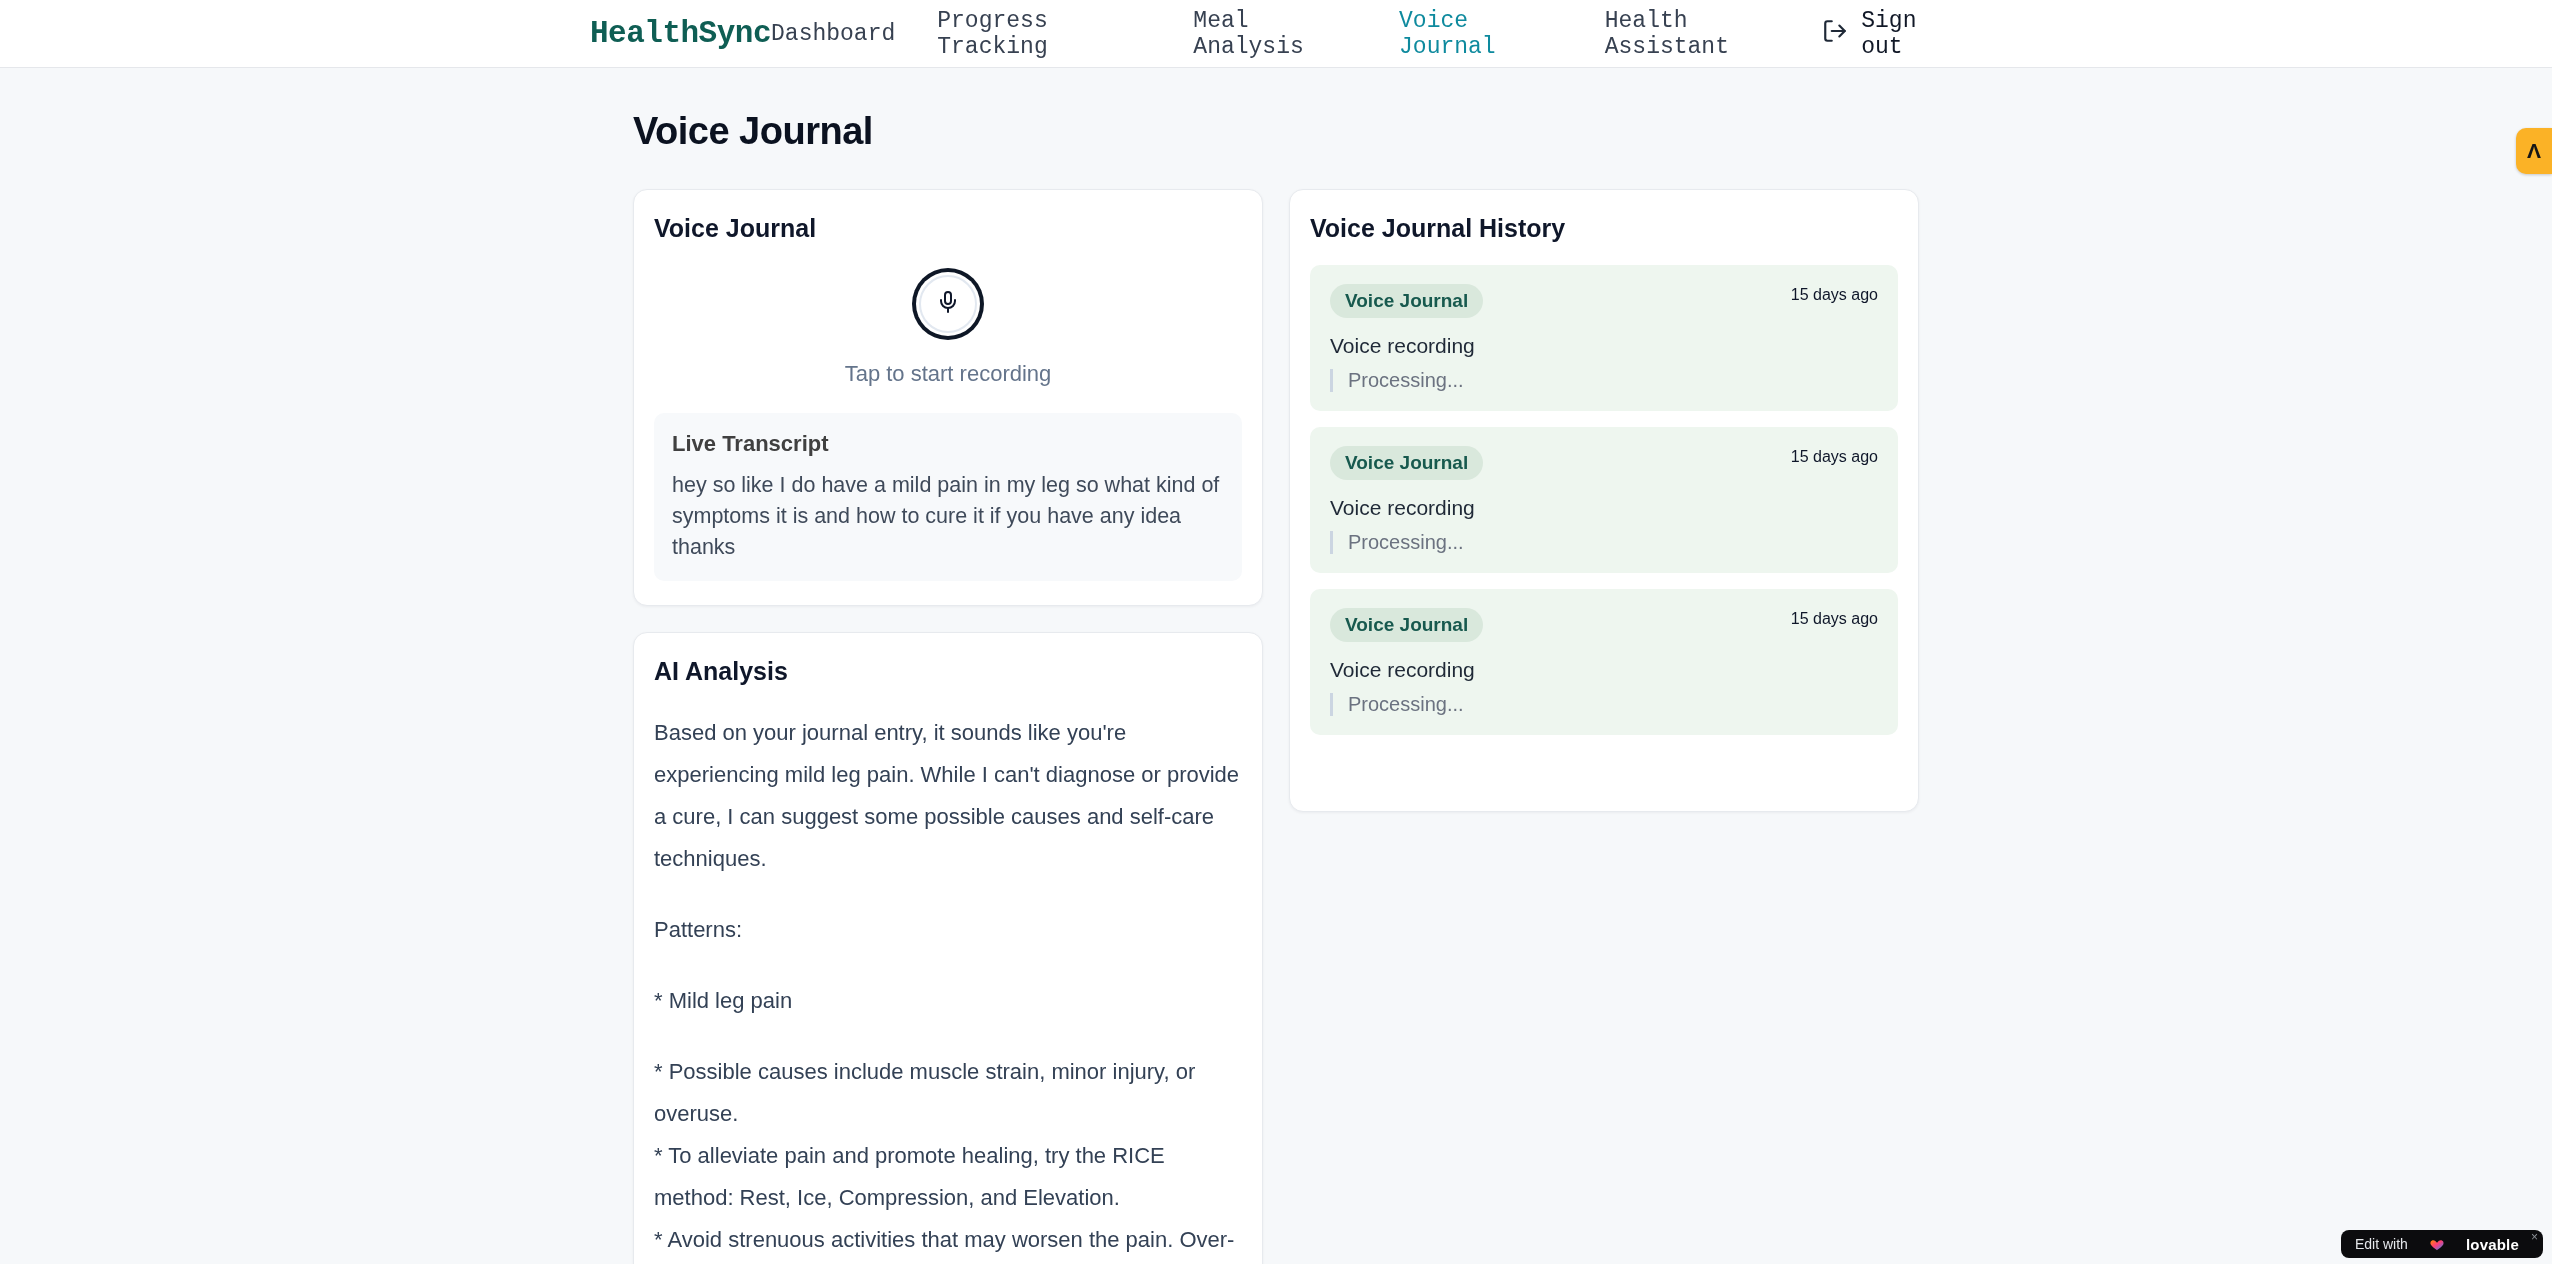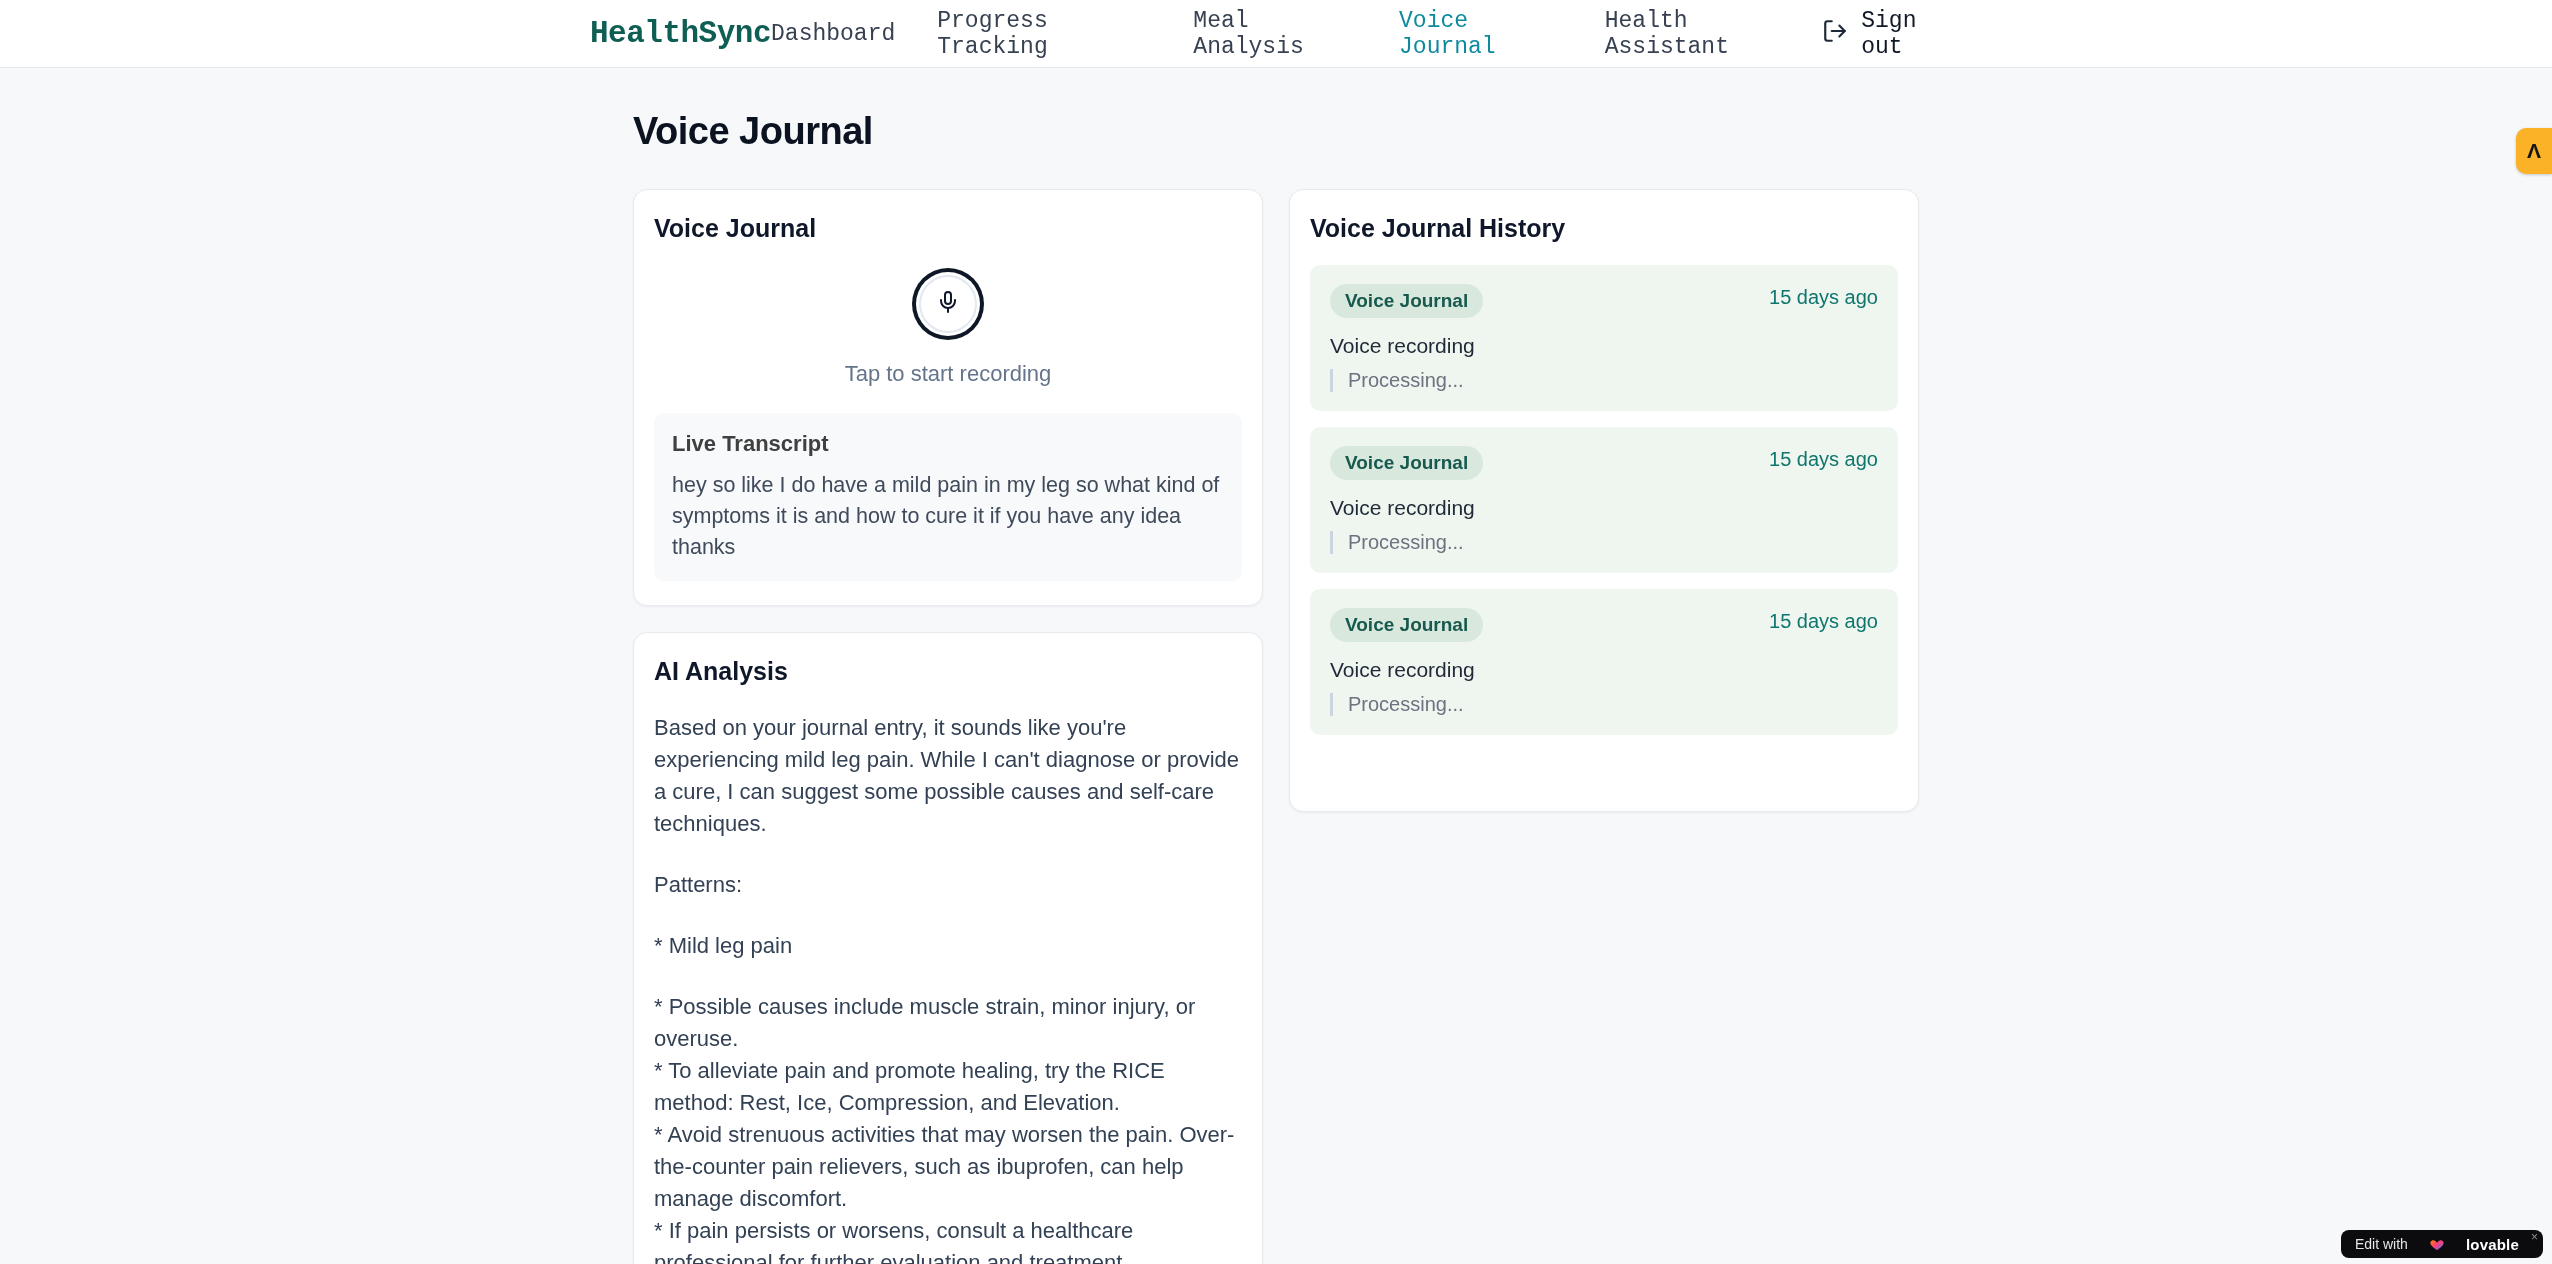--- a/index.html
+++ b/index.html
@@ -54,36 +54,36 @@
 
   .transcript {
     margin-top:26px; background:#f7f9fb; border-radius:10px; padding:18px;
   }
   .transcript-title { font-size:22px; font-weight:700; color:#404040; margin-bottom:13px; }
   .transcript-text { font-size:21.5px; color:#3f4a5a; line-height:1.44; }
 
   
   .analysis-body { margin-top:26px; }
   .analysis-body p {
-    font-size:22px; color:#334155; line-height:32px; white-space:pre-line;
+    font-size:22px; color:#334155; line-height:42px; white-space:pre-line;
   }
   .analysis-body p + p { margin-top:29px; }
 
   
   .card--history { padding-bottom:76px; }
   .history-list { margin-top:22px; display:flex; flex-direction:column; gap:16px; }
   .history-entry {
     background:#eef6ef; border-radius:10px; padding:19px 20px; cursor:pointer;
   }
   .entry-top { display:flex; align-items:flex-start; justify-content:space-between; }
   .entry-badge {
     display:inline-block; background:#d9e8dc; color:#17594e;
     font-size:19px; font-weight:600; padding:6px 15px; border-radius:999px;
   }
-  .entry-time { font-size:20px; color:#0f766e; padding-top:2px; }
+  .entry-time { font-size:16px; color:#0f172a; padding-top:2px; }
   .entry-title { margin-top:16px; font-size:21px; color:#1f2937; }
   .entry-status {
     margin-top:11px; font-size:20px; color:#6b7280;
     border-left:3px solid #cbd5e1; padding-left:15px;
   }
 
   
   .side-badge {
     position:fixed; top:128px; right:0; width:36px; height:46px;
     background:#fbb226; border-radius:10px 0 0 10px;

